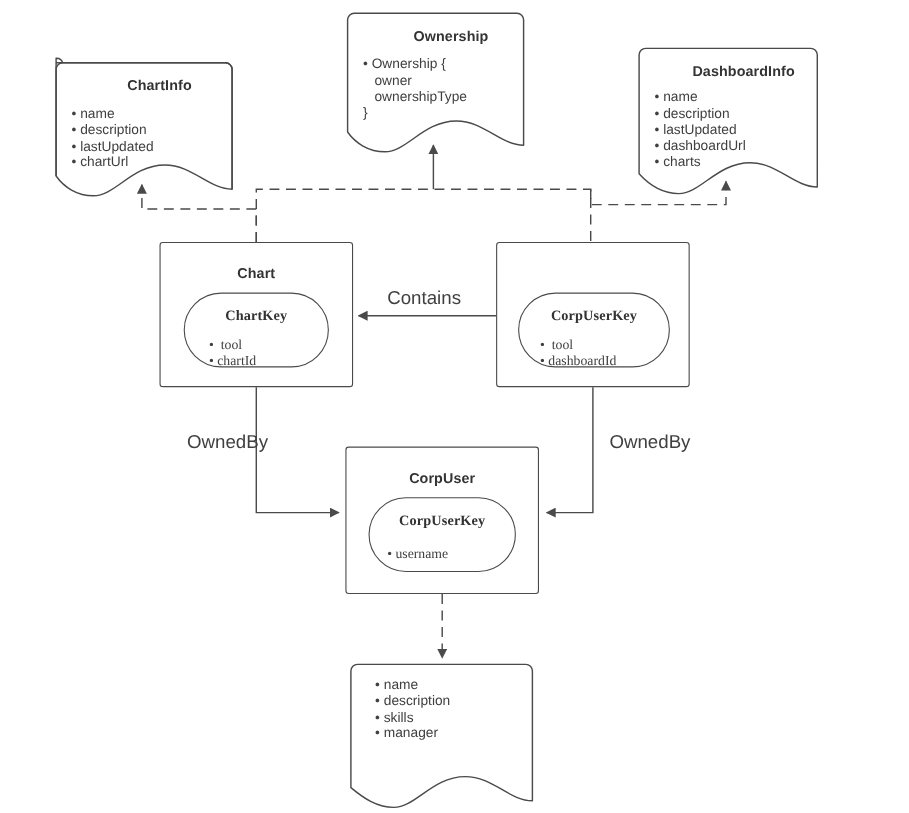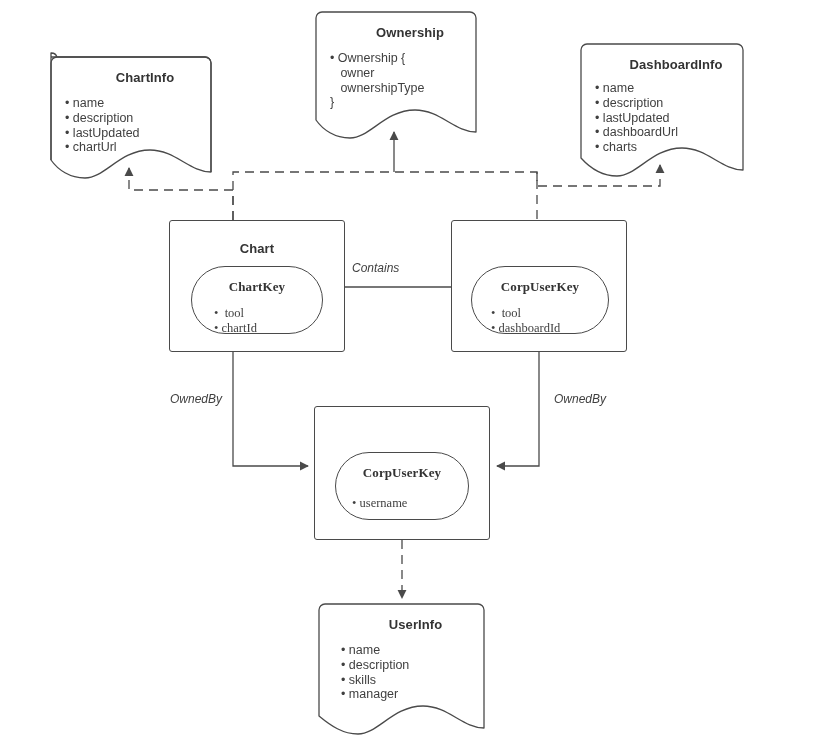--- a/index.html
+++ b/index.html
@@ -92,24 +92,23 @@
   }
   .keybox .key-title {
     margin-top: 12px;
   }
   .keybox .key-attrs {
     margin-top: 11px;
     padding-left: 22px;
   }
   .edge-label {
     position: absolute;
-    font-size: 12px;
+    font-size: 17px;
     color: #3f3f3f;
     white-space: nowrap;
-    font-style: italic;
   }
 </style>
 </head>
 <body>
 
 <svg id="canvas" viewBox="0 0 826 739" xmlns="http://www.w3.org/2000/svg">
   <defs>
     <marker id="arrow" viewBox="0 0 10 10" refX="9" refY="5" markerWidth="7" markerHeight="7" orient="auto-start-reverse">
       <path d="M 0 0 L 10 5 L 0 10 z" fill="#4a4a4a"></path>
     </marker>
@@ -196,31 +195,30 @@
       <li>description</li>
       <li>lastUpdated</li>
       <li>dashboardUrl</li>
       <li>charts</li>
     </ul>
   </div>
 </div>
 
 <div class="node note" style="left:319px; top:604px; width:165px; height:130px;">
   <div class="note-content">
-    <div class="note-title node-title">UserInfo</div>
     <ul class="note-attrs attr-list" style="padding-left:22px;">
       <li>name</li>
       <li>description</li>
       <li>skills</li>
       <li>manager</li>
     </ul>
   </div>
 </div>
 
-<div class="node entity" style="left:145px; top:220px; width:176px; height:132px;margin-left:24px;">
+<div class="node entity" style="left:145px; top:220px; width:176px; height:132px;">
   <div class="entity-rect"></div>
   <div class="entity-title node-title">Chart</div>
   <div class="keybox" style="left:22px; top:46px; width:132px; height:68px;">
     <div class="key-title node-title">ChartKey</div>
     <ul class="key-attrs attr-list">
       <li> tool</li>
       <li>chartId</li>
     </ul>
   </div>
 </div>
@@ -231,20 +229,21 @@
     <div class="key-title node-title">CorpUserKey</div>
     <ul class="key-attrs attr-list" style="padding-left:19px;">
       <li> tool</li>
       <li>dashboardId</li>
     </ul>
   </div>
 </div>
 
 <div class="node entity" style="left:314px; top:406px; width:176px; height:134px;">
   <div class="entity-rect"></div>
+  <div class="entity-title node-title">CorpUser</div>
   <div class="keybox" style="left:21px; top:46px; width:134px; height:68px;">
     <div class="key-title node-title">CorpUserKey</div>
     <ul class="key-attrs attr-list" style="padding-left:16px; margin-top:15px;">
       <li>username</li>
     </ul>
   </div>
 </div>
 
 <div class="edge-label" style="left:352px; top:261px;">Contains</div>
 

